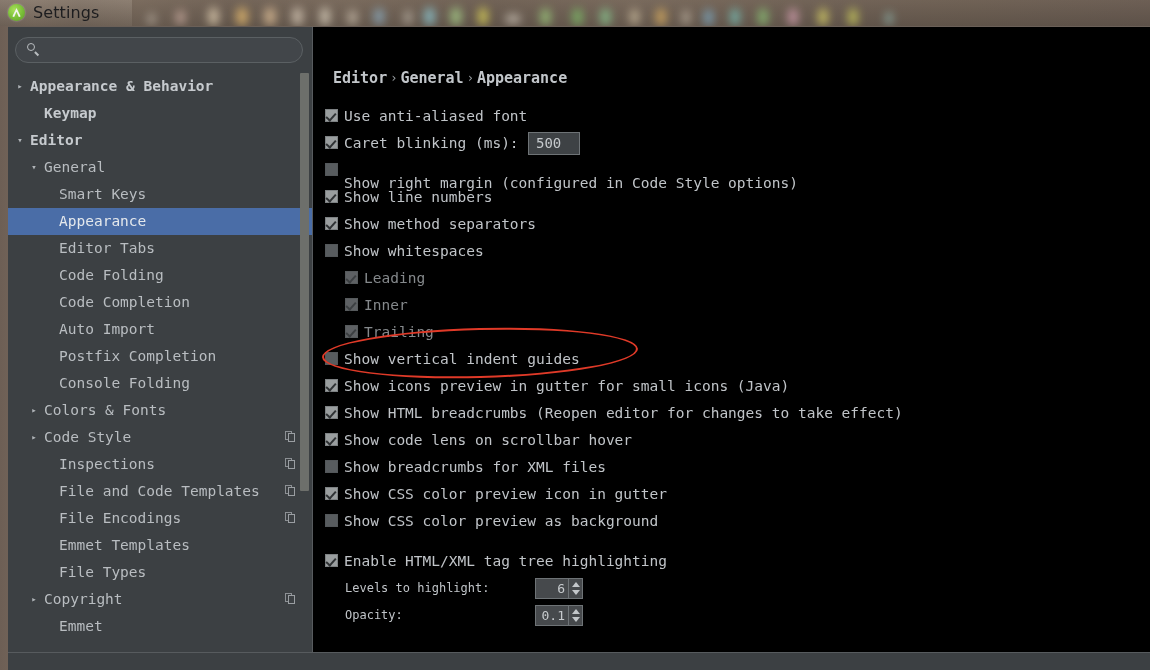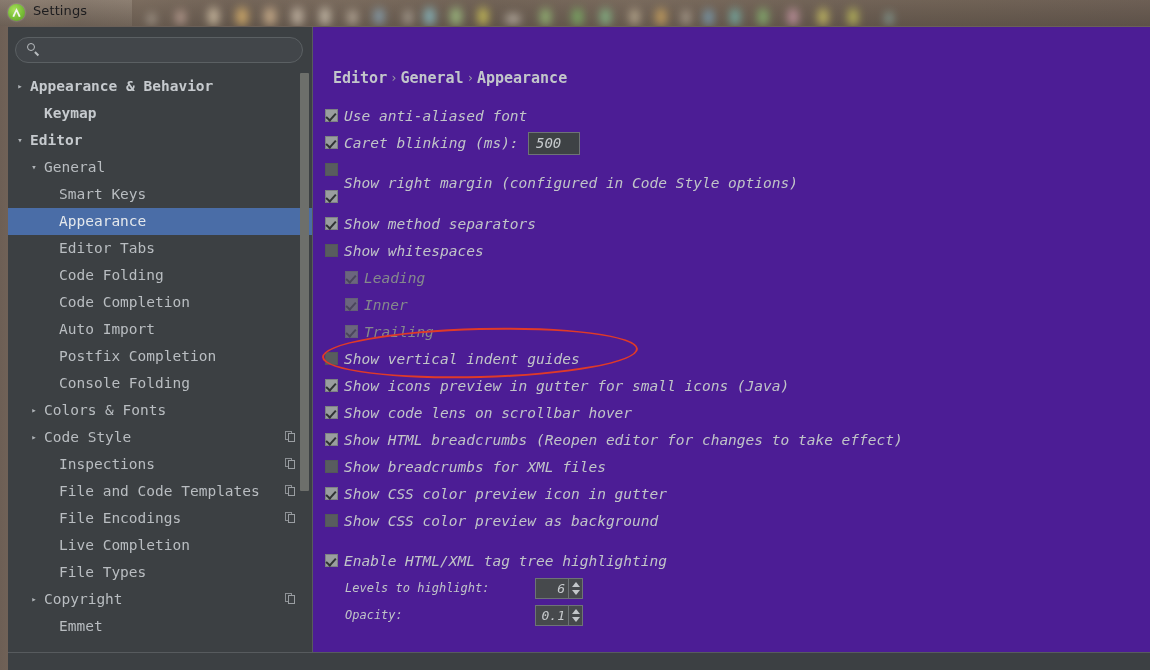--- a/index.html
+++ b/index.html
@@ -76,21 +76,21 @@
     left: 4px; top: 4px;
     width: 9px; height: 9px;
     border-radius: 2px;
     background: #f2f4ee;
     clip-path: polygon(50% 0%, 100% 100%, 76% 100%, 50% 42%, 24% 100%, 0% 100%);
   }
   .title-text {
     position: absolute;
     left: 33px; top: 3px;
     font-family: "DejaVu Sans", "Liberation Sans", sans-serif;
-    font-size: 13px;
+    font-size: 16px;
     color: #1d1d1f;
     letter-spacing: 0.1px;
   }
 
   
   .dialog {
     position: absolute;
     left: 8px;
     top: 26px;
     width: 1142px;
@@ -246,21 +246,21 @@
     background: #6d6f6b;
     border-radius: 1px;
   }
 
   
   .content {
     position: absolute;
     left: 305px; top: 0;
     width: 837px;
     height: 625px;
-    background: #4c1d95;
+    background: #000000;
   }
 
   .breadcrumb {
     position: absolute;
     left: 20px; top: 42px;
     font-family: "DejaVu Sans Mono", "Liberation Mono", monospace;
     font-size: 15px;
     font-weight: bold;
     color: #c2c6ca;
     white-space: nowrap;
@@ -276,21 +276,20 @@
   .options {
     position: absolute;
     left: 0; top: 76px;
     width: 837px;
   }
 
   .opt-row {
     position: relative;
     height: 27px;
     white-space: nowrap;
-    font-style: italic;
   }
 
   .cb {
     position: absolute;
     top: 6px;
     width: 13px; height: 13px;
     box-sizing: border-box;
   }
   .cb.on {
     background: #9a9e9f;
@@ -535,21 +534,21 @@
               </span>
             </div>
             <div class="tree-row">
               <span class="tlabel" style="left: 51px;">File Encodings</span>
               <span class="cfg-icon">
                 <span class="sheet-back"></span>
                 <span class="sheet-front"></span>
               </span>
             </div>
             <div class="tree-row">
-              <span class="tlabel" style="left: 51px;">Live Completion</span>
+              <span class="tlabel" style="left: 51px;">Emmet Templates</span>
             </div>
             <div class="tree-row">
               <span class="tlabel" style="left: 51px;">File Types</span>
             </div>
             <div class="tree-row">
               <span class="twisty" style="left: 20px;">▸</span>
               <span class="tlabel" style="left: 36px;">Copyright</span>
               <span class="cfg-icon">
                 <span class="sheet-back"></span>
                 <span class="sheet-front"></span>
@@ -578,20 +577,21 @@
               <span class="cb on" style="left: 12px;"></span>
               <span class="opt-label" style="left: 31px;">Caret blinking (ms):</span>
               <div class="textfield" style="left: 215px; width: 52px;">500</div>
             </div>
             <div class="opt-row">
               <span class="cb off" style="left: 12px;"></span>
               <span class="opt-label" style="left: 31px; margin-top: 13px;">Show right margin (configured in Code Style options)</span>
             </div>
             <div class="opt-row">
               <span class="cb on" style="left: 12px;"></span>
+              <span class="opt-label" style="left: 31px;">Show line numbers</span>
             </div>
             <div class="opt-row">
               <span class="cb on" style="left: 12px;"></span>
               <span class="opt-label" style="left: 31px;">Show method separators</span>
             </div>
             <div class="opt-row">
               <span class="cb off" style="left: 12px;"></span>
               <span class="opt-label" style="left: 31px;">Show whitespaces</span>
             </div>
             <div class="opt-row">
@@ -609,25 +609,25 @@
             <div class="opt-row">
               <span class="cb off" style="left: 12px;"></span>
               <span class="opt-label" style="left: 31px;">Show vertical indent guides</span>
             </div>
             <div class="opt-row">
               <span class="cb on" style="left: 12px;"></span>
               <span class="opt-label" style="left: 31px;">Show icons preview in gutter for small icons (Java)</span>
             </div>
             <div class="opt-row">
               <span class="cb on" style="left: 12px;"></span>
+              <span class="opt-label" style="left: 31px;">Show HTML breadcrumbs (Reopen editor for changes to take effect)</span>
+            </div>
+            <div class="opt-row">
+              <span class="cb on" style="left: 12px;"></span>
               <span class="opt-label" style="left: 31px;">Show code lens on scrollbar hover</span>
-            </div>
-            <div class="opt-row">
-              <span class="cb on" style="left: 12px;"></span>
-              <span class="opt-label" style="left: 31px;">Show HTML breadcrumbs (Reopen editor for changes to take effect)</span>
             </div>
             <div class="opt-row">
               <span class="cb off" style="left: 12px;"></span>
               <span class="opt-label" style="left: 31px;">Show breadcrumbs for XML files</span>
             </div>
             <div class="opt-row">
               <span class="cb on" style="left: 12px;"></span>
               <span class="opt-label" style="left: 31px;">Show CSS color preview icon in gutter</span>
             </div>
             <div class="opt-row">

